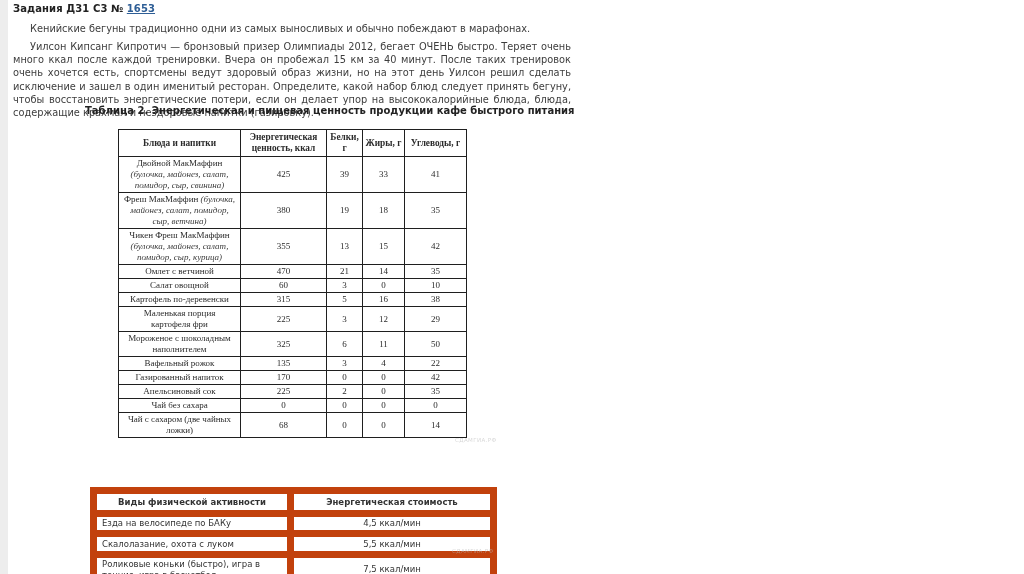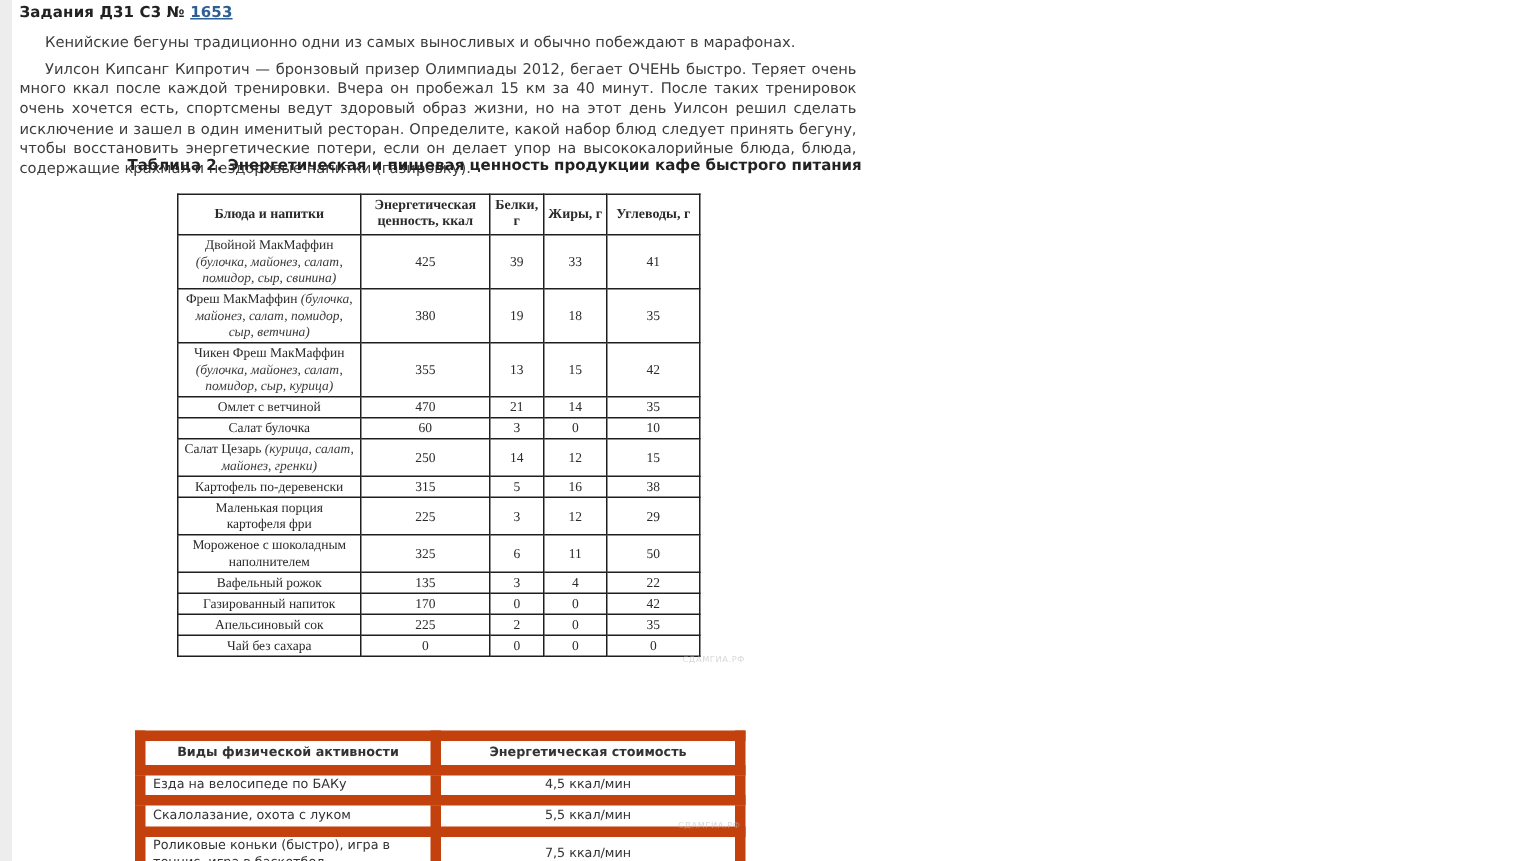--- a/index.html
+++ b/index.html
@@ -150,34 +150,27 @@
 
   <tr>
     <td class="cell-name"><span>Омлет с ветчиной</span> </td>
     <td>470</td>
     <td>21</td>
     <td>14</td>
     <td>35</td>
   </tr>
 
   <tr>
-    <td class="cell-name"><span>Салат булочка</span> </td>
+    <td class="cell-name"><span>Салат овощной</span> </td>
     <td>60</td>
     <td>3</td>
     <td>0</td>
     <td>10</td>
   </tr>
 
-  <tr>
-    <td class="cell-name"><span>Салат Цезарь</span> <span class="ingr">(курица, салат, майонез, гренки)</span></td>
-    <td>250</td>
-    <td>14</td>
-    <td>12</td>
-    <td>15</td>
-  </tr>
 
   <tr>
     <td class="cell-name"><span>Картофель по-деревенски</span> </td>
     <td>315</td>
     <td>5</td>
     <td>16</td>
     <td>38</td>
   </tr>
 
   <tr>
@@ -221,20 +214,27 @@
   </tr>
 
   <tr>
     <td class="cell-name"><span>Чай без сахара</span> </td>
     <td>0</td>
     <td>0</td>
     <td>0</td>
     <td>0</td>
   </tr>
 
+  <tr>
+    <td class="cell-name"><span>Чай с сахаром (две чайных ложки)</span> </td>
+    <td>68</td>
+    <td>0</td>
+    <td>0</td>
+    <td>14</td>
+  </tr>
 </tbody>
   </table>
 
   <table class="activity-table">
     <colgroup>
         <col class="a1">
         <col class="a2">
       </colgroup>
     <thead>
       <tr>

